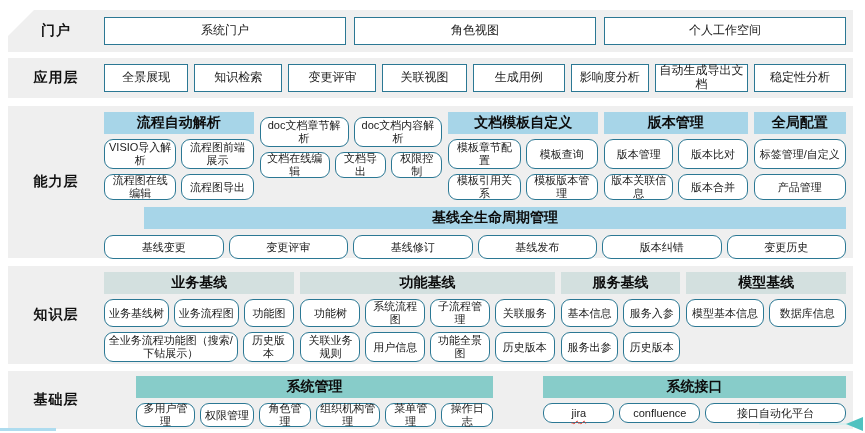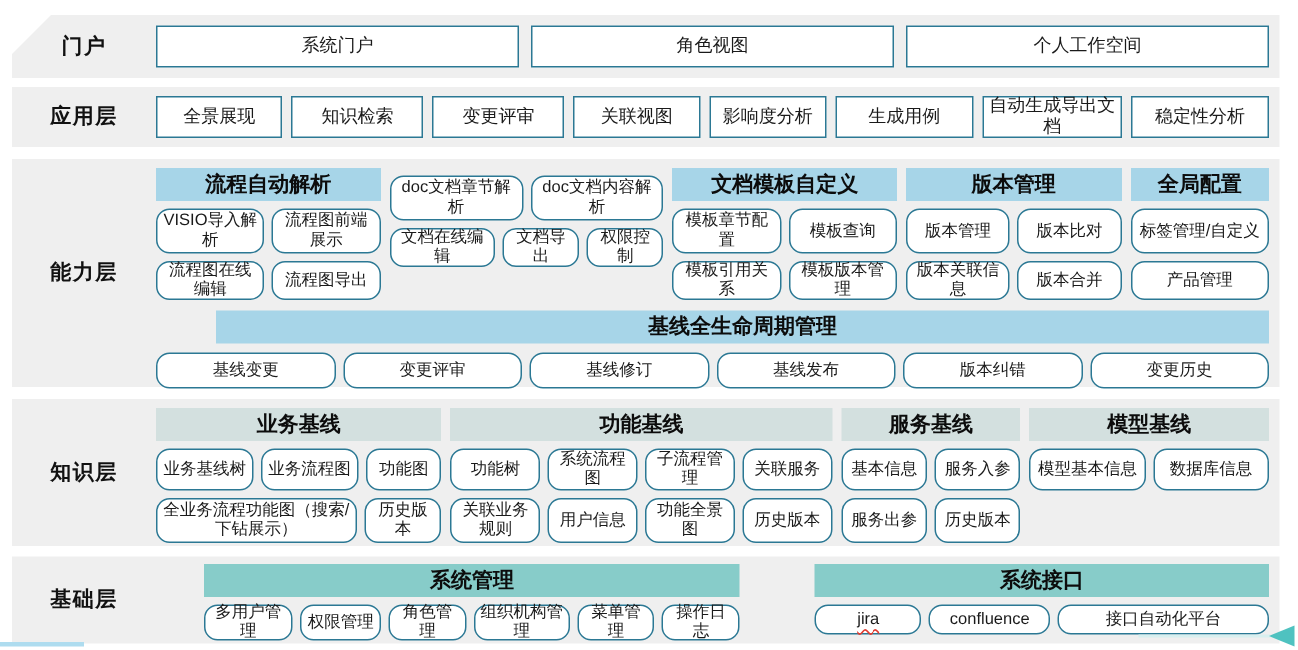--- a/index.html
+++ b/index.html
@@ -58,22 +58,22 @@
 </div>
 <div class="corner-wedge"></div>
 
 <div class="band" id="band-app">
   <div class="label">应用层</div>
   <div class="content" style="display:flex;align-items:flex-start;gap:6px;">
     <div class="btn big" style="flex:1">全景展现</div>
     <div class="btn big" style="flex:1.05">知识检索</div>
     <div class="btn big" style="flex:1.05">变更评审</div>
     <div class="btn big" style="flex:1">关联视图</div>
+    <div class="btn big" style="flex:1.1">生成用例</div>
     <div class="btn big" style="flex:0.92">影响度分析</div>
-    <div class="btn big" style="flex:1.1">生成用例</div>
     <div class="btn big" style="flex:1.12">自动生成导出文档</div>
     <div class="btn big" style="flex:1.1">稳定性分析</div>
   </div>
 </div>
 
 <div class="band" id="band-cap">
   <div class="label">能力层</div>
   <div class="content">
     <div class="groups">
 

